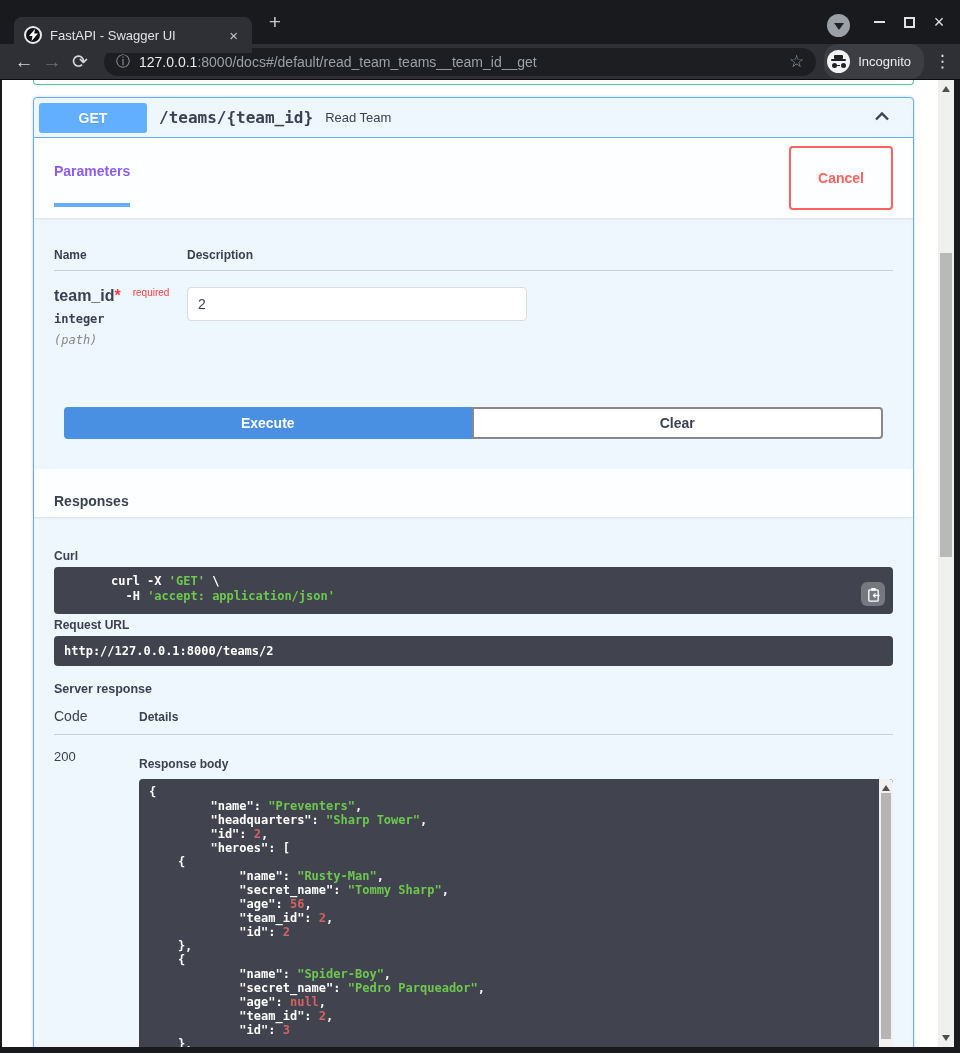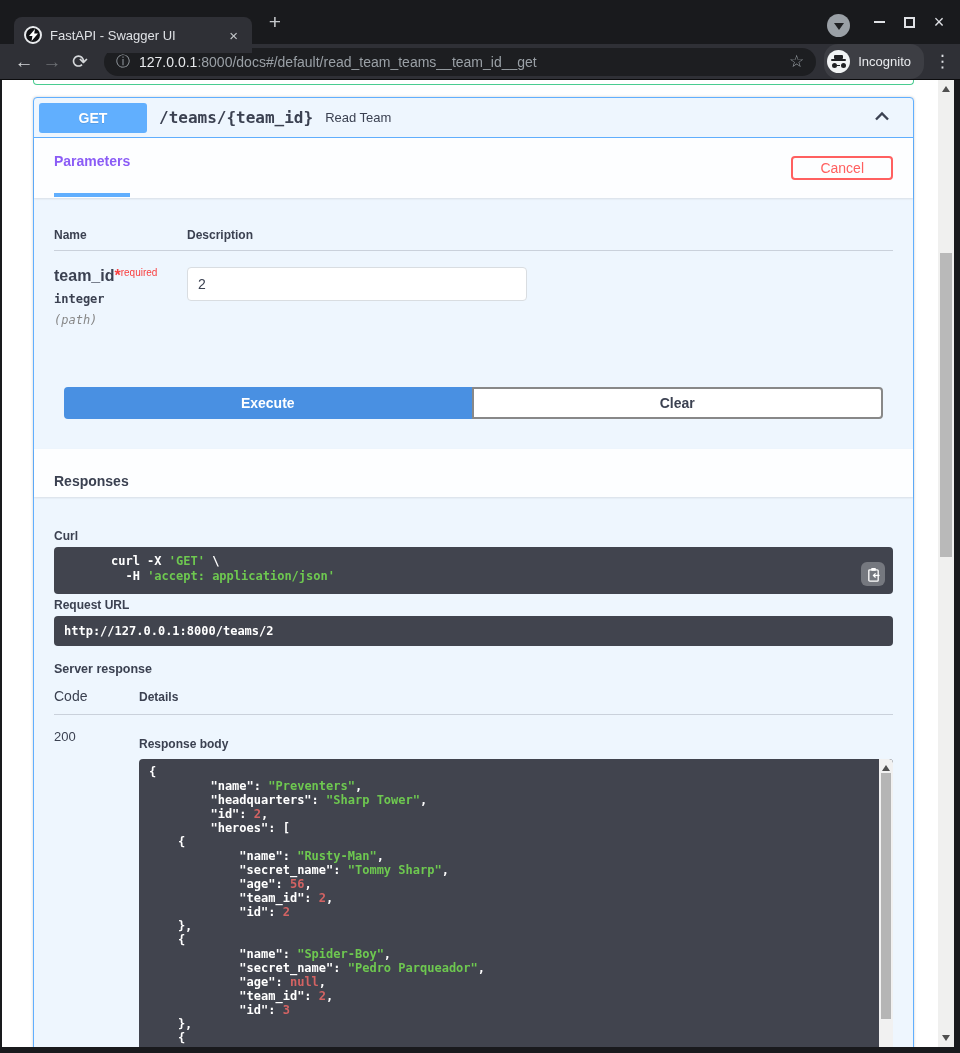--- a/index.html
+++ b/index.html
@@ -62,31 +62,31 @@
   .method-badge { width:108px; padding:7px 0; text-align:center; background:#61affe; color:#fff;
                   font-weight:700; font-size:14px; border-radius:3px; text-shadow:0 1px 0 rgba(0,0,0,.1); }
   .summary-path { margin-left:12px; font-family:"DejaVu Sans Mono", monospace; font-weight:700; font-size:16px; color:#3b4151; }
   .summary-desc { margin-left:12px; font-size:13px; color:#3b4151; }
   .chevron-btn { margin-left:auto; margin-right:12px; background:none; border:none; cursor:pointer; padding:4px; }
 
   .section-header { display:flex; align-items:center; justify-content:space-between; min-height:50px;
                     padding:8px 20px; background:rgba(255,255,255,.85); box-shadow:0 1px 2px rgba(0,0,0,.1); }
   .tab-param { font-size:14px; font-weight:700; color:#8b5cf6; position:relative; top:7px;
                padding-bottom:24px; border-bottom:4px solid #61affe; }
-  .btn-cancel { border:2px solid #ff6060; color:#ff6060; background:transparent; font-weight:400;
-                font-size:14px; padding:2px 27px; border-radius:4px; cursor:pointer; }
+  .btn-cancel { border:2px solid #ff6060; color:#ff6060; background:transparent; font-weight:700;
+                font-size:14px; padding:22px 27px; border-radius:4px; cursor:pointer; }
 
   .table-container { padding:30px 20px 20px; }
   .t-head { display:grid; grid-template-columns:133px 1fr; padding-bottom:8px;
             border-bottom:1px solid rgba(59,65,81,.2); }
   .t-head .th { font-size:12px; font-weight:700; color:#3b4151; }
   .t-row { display:grid; grid-template-columns:133px 1fr; padding-top:16px; }
   .param-name { font-size:16px; font-weight:700; color:#3b4151; }
   .param-star { color:#f93e3e; }
-  .required-label { color:#f93e3e; font-size:10px; position:relative; top:-5px; margin-left:0; font-weight:400; }
+  .required-label { color:#f93e3e; font-size:10px; position:relative; top:-5px; margin-left:12px; font-weight:400; }
   .param-type { font-family:"DejaVu Sans Mono", monospace; font-size:12px; font-weight:600; color:#3b4151; margin-top:7px; }
   .param-in { font-family:"DejaVu Sans Mono", monospace; font-size:12px; font-style:italic; color:#888; margin-top:7px; }
   .param-input { width:340px; height:34px; border:1px solid #d9dde1; border-radius:4px; padding:0 10px;
                  font-size:14px; color:#3b4151; background:#fff; }
 
   .execute-wrapper { display:flex; padding:40px 30px 20px; }
   .btn-execute { flex:1; height:32px; background:#4990e2; color:#fff; border:none; border-radius:4px 0 0 4px;
                  font-weight:700; font-size:14px; cursor:pointer; }
   .btn-clear { flex:1; height:32px; background:#fff; color:#3b4151; border:2px solid #888;
                border-radius:0 4px 4px 0; font-weight:700; font-size:14px; cursor:pointer; }

